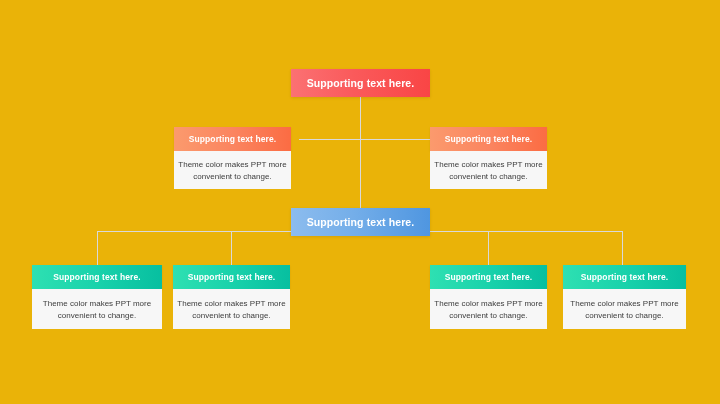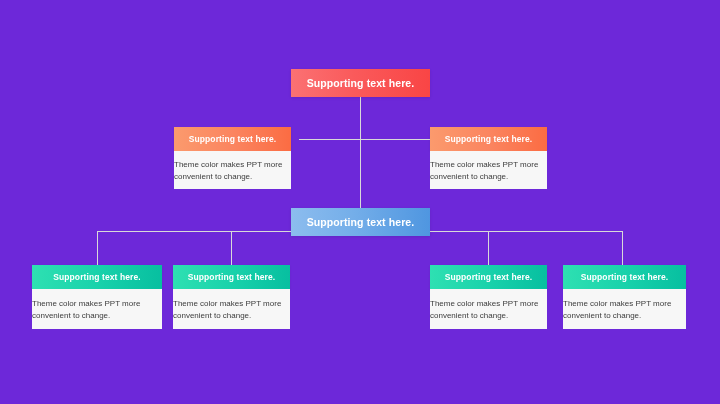--- a/index.html
+++ b/index.html
@@ -10,21 +10,21 @@
     width: 720px;
     height: 404px;
     background: #ffffff;
     font-family: "Liberation Sans", sans-serif;
     overflow: hidden;
   }
   #canvas {
     position: relative;
     width: 720px;
     height: 404px;
-    background: #6d28d9;
+    background: #eab308;
   }
 
   
   .conn {
     position: absolute;
     background: #d9d9d9;
   }
   .conn.v { width: 1px; }
   .conn.h { height: 1px; }
 
@@ -40,21 +40,21 @@
     font-weight: bold;
     letter-spacing: .1px;
     white-space: nowrap;
     overflow: hidden;
   }
   .node-body {
     width: 100%;
     box-sizing: border-box;
     background: #f7f7f7;
     color: #3c3c3c;
-    text-align: left;
+    text-align: center;
     line-height: 1.45;
   }
 
   
   .root-red .node-header {
     height: 28px;
     line-height: 28px;
     font-size: 10.5px;
     background: linear-gradient(90deg, #fb7173 0%, #fa5a5b 45%, #f94545 100%);
     box-shadow: 0 1px 3px rgba(0,0,0,.10);

